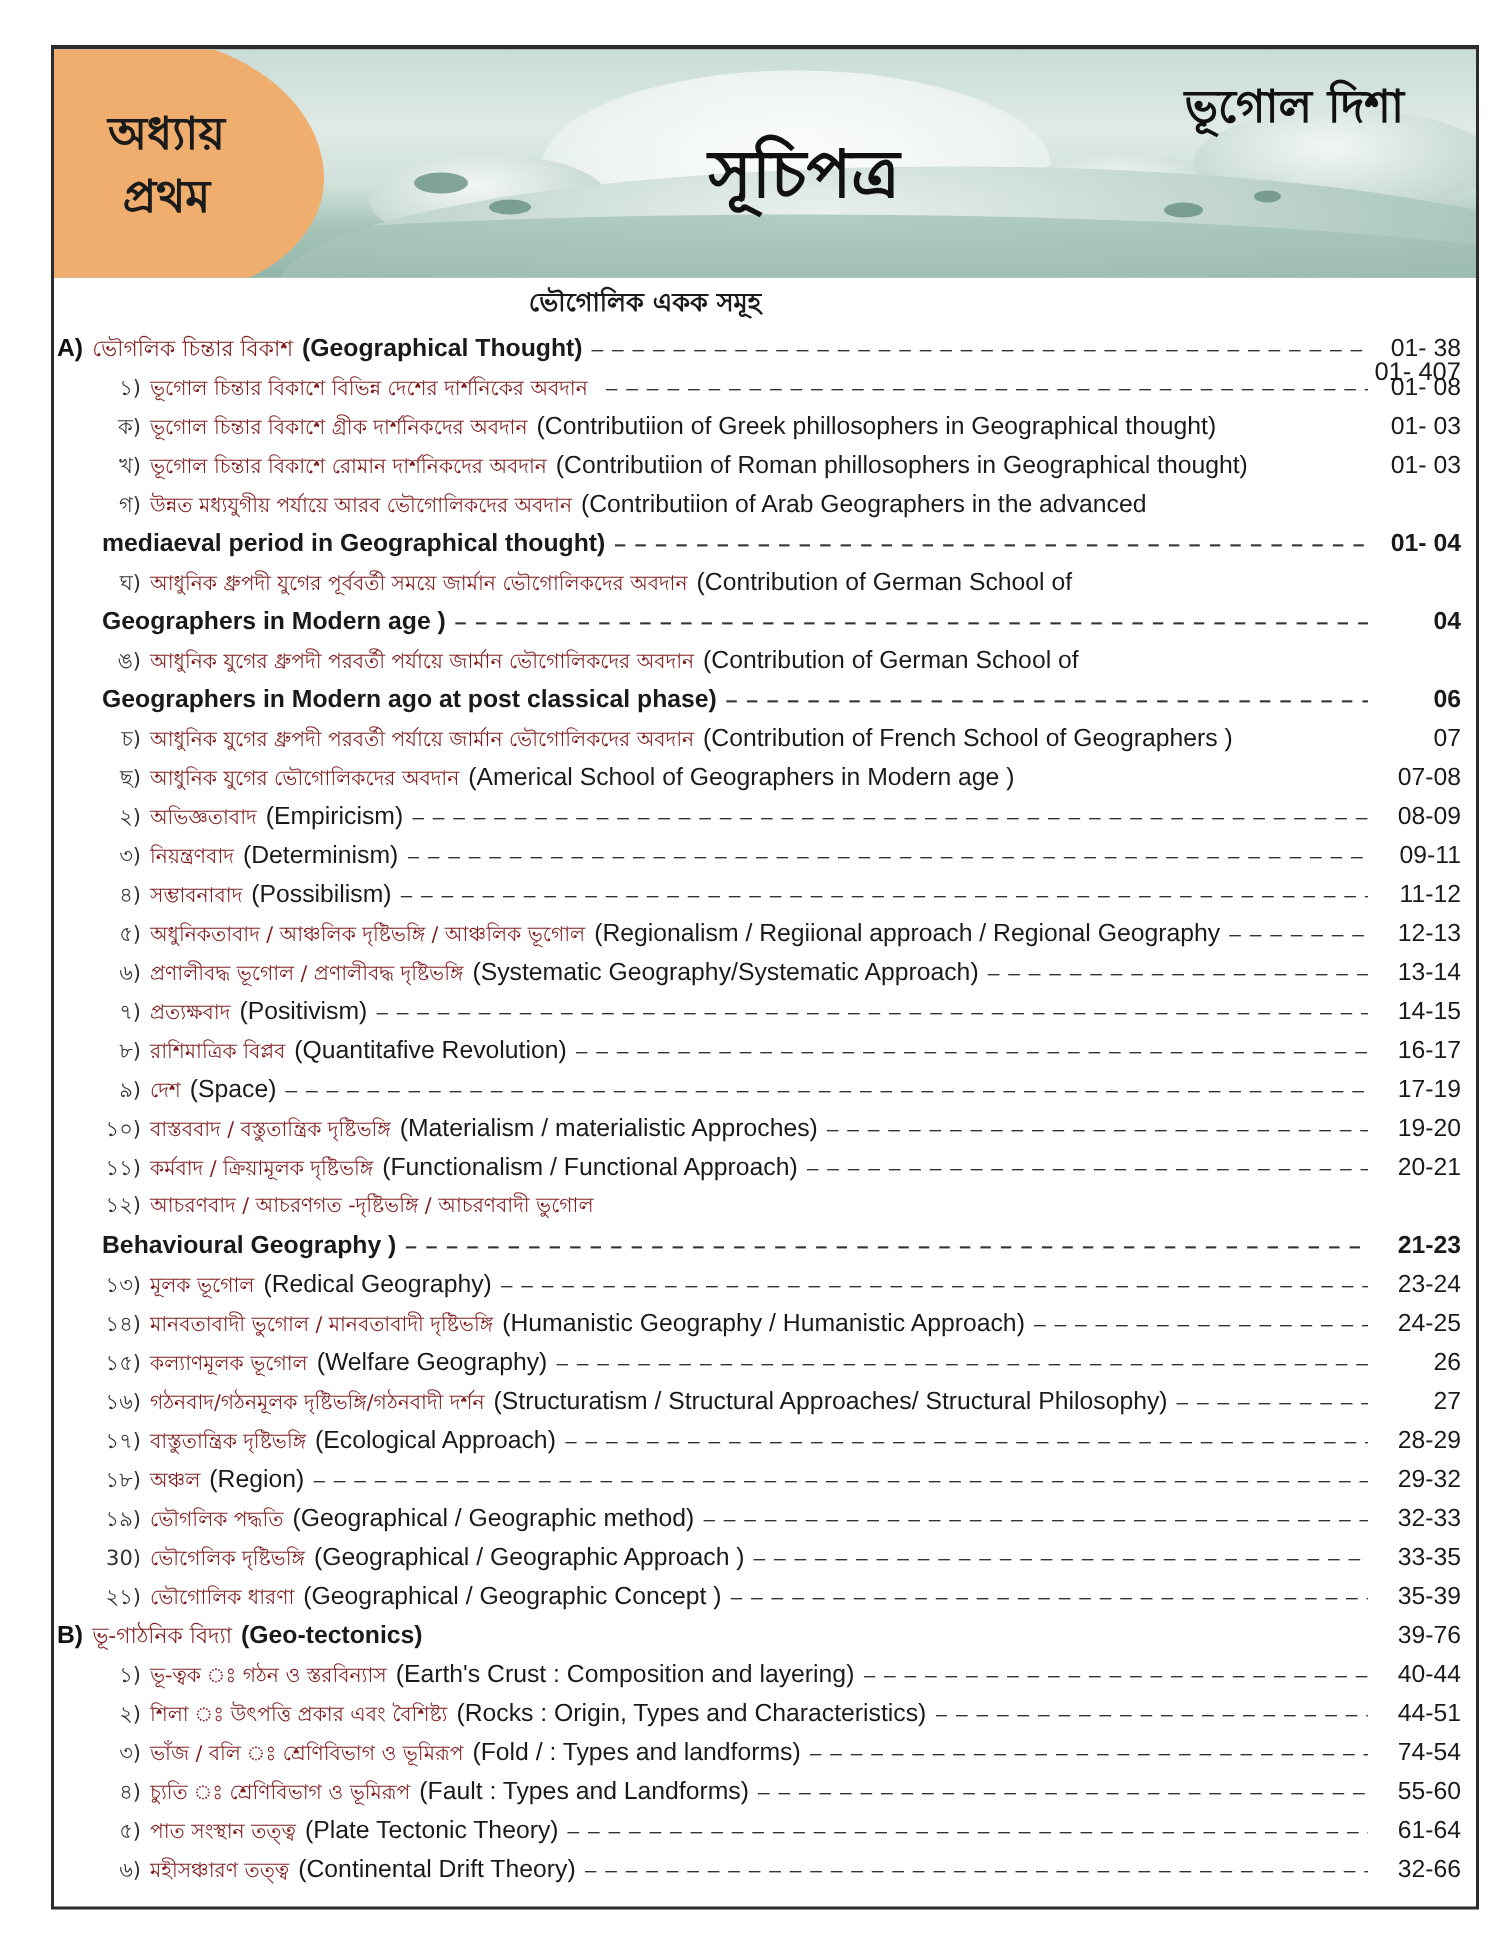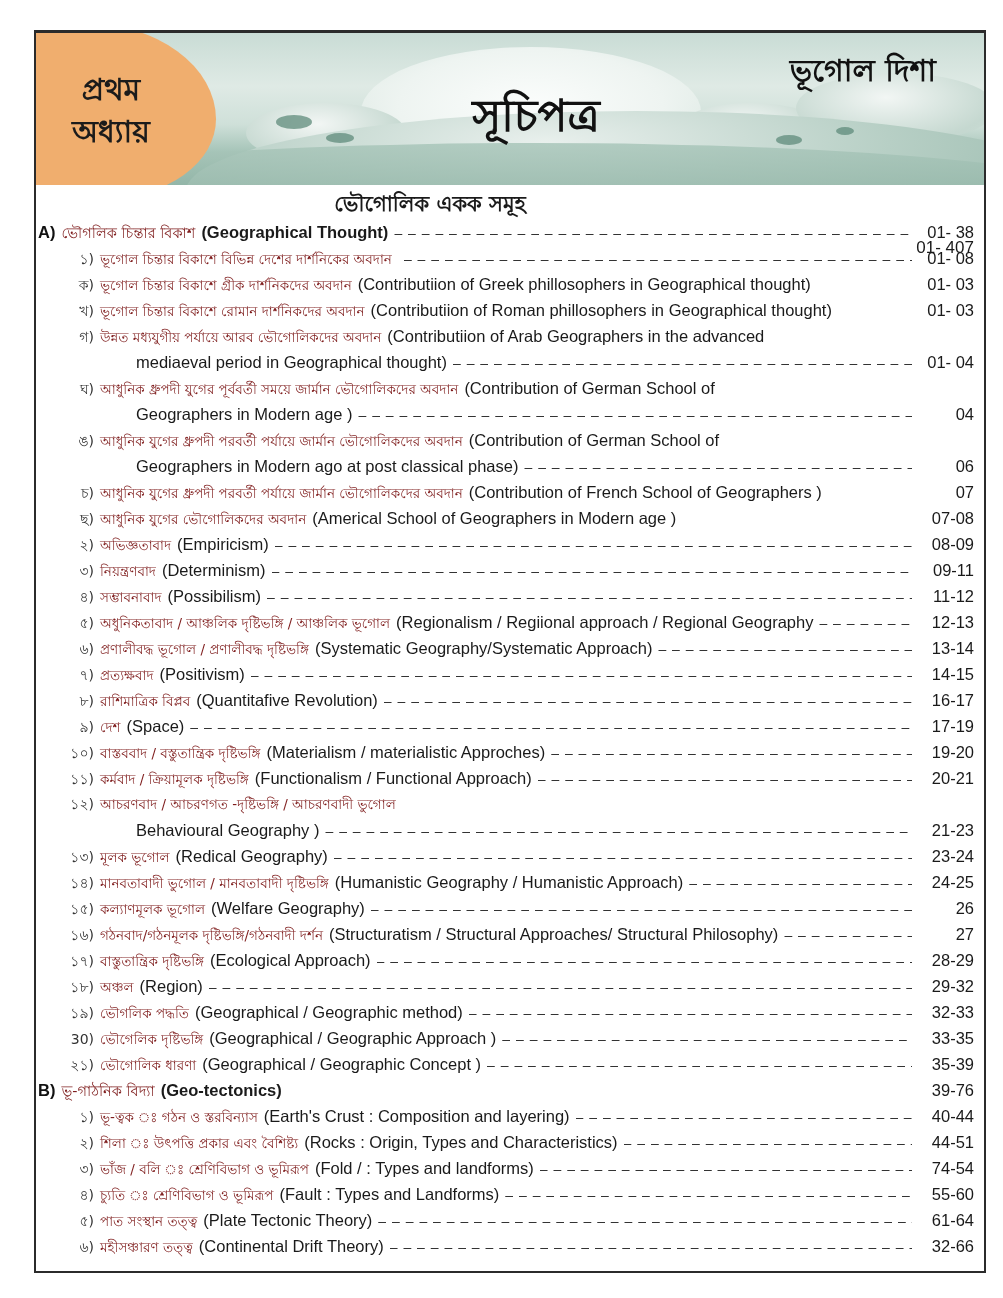--- a/index.html
+++ b/index.html
@@ -21,55 +21,55 @@
            background:#f0ae6e; }
   .badge-text { position:absolute; left:0; top:46px; width:150px; text-align:center;
                 font-family:"DejaVu Serif", serif; font-weight:bold; font-size:30px; line-height:42px; color:#1b1b1b; }
   .title { position:absolute; left:380px; top:50px; width:240px; text-align:center;
            font-family:Liberation Mono, monospace; font-weight:bold; font-size:44px; color:#111; }
   .brand { position:absolute; right:48px; top:14px; font-family:"DejaVu Serif", serif; font-weight:bold;
            font-size:30px; color:#111; }
   .content { position:absolute; left:0; top:152px; width:948px; }
   .sec-head { position:relative; height:34px; }
   .sec-head .name { position:absolute; left:0; width:788px; top:3px; text-align:center;
-                    font-family:"DejaVu Sans", sans-serif; font-weight:bold; font-size:21px; }
+                    font-family:"DejaVu Sans", sans-serif; font-weight:bold; font-size:17px; }
   .sec-head .pg { position:absolute; right:10px; top:10px; font-size:17px;margin-top:43px; }
   .row { position:relative; display:flex; align-items:baseline; height:26px; line-height:26px; font-size:16.5px;
          padding-left:0; padding-right:10px; white-space:nowrap; }
   .row .num { width:58px; text-align:right; padding-right:6px; flex:none; font-family:"DejaVu Sans", sans-serif; font-size:14px; color:#333; }
   .row.part .num { width:auto; padding-left:0; padding-right:6px; font-family:"Liberation Sans", sans-serif; font-size:16.5px; font-weight:bold; color:#111; }
   .row .bn { font-family:"DejaVu Sans", sans-serif; font-size:13.5px; color:#7f1d1d; padding-right:6px; flex:none; }
   .row.part .bn { font-size:14.5px; font-weight:normal; }
   .row .en { flex:none; }
   .row.part .en { font-weight:bold; }
   .row .dots { flex:1 1 auto; overflow:hidden; margin:0 8px 0 6px; color:#333; letter-spacing:1px; font-size:14px; }
   .row .dots::before { content:"– – – – – – – – – – – – – – – – – – – – – – – – – – – – – – – – – – – – – – – – – – – – – – – – – – – – – – – – – – – – – – – – – – – – – – – – – – – – – – – –"; }
   .row .spacer { flex:1 1 auto; }
   .row .pg { flex:none; min-width:54px; text-align:right; }
-  .row.wrap2 { padding-left:100px; }
+  .row.wrap2 { padding-left:32px;font-weight:bold; }
 </style>
 </head>
 <body>
 
 <div class="frame">
   <div class="header">
     <div class="sun"></div>
     <div class="cloud" style="left:210px;top:70px;width:160px;height:60px;"></div>
     <div class="cloud" style="left:640px;top:70px;width:150px;height:55px;"></div>
     <div class="cloud" style="left:760px;top:40px;width:200px;height:70px;"></div>
     <div class="hill1"></div>
     <div class="hill2"></div>
     <div class="stone" style="left:240px;top:82px;width:36px;height:14px;"></div>
     <div class="stone" style="left:290px;top:100px;width:28px;height:10px;"></div>
     <div class="stone" style="left:740px;top:102px;width:26px;height:10px;"></div>
     <div class="stone" style="left:800px;top:94px;width:18px;height:8px;"></div>
     <div class="badge">
       <div class="badge-text" style="left:40px;">
+        <div>অধ্যায়</div>
         <div>প্রথম</div>
-        <div>অধ্যায়</div>
       </div>
     </div>
     <div class="title">সূচিপত্র</div>
     <div class="brand">ভূগোল দিশা</div>
   </div>
 
   <div class="content">
     <div class="sec-head">
       <div class="name">ভৌগোলিক একক সমূহ</div>
       <div class="pg">01- 407</div>

